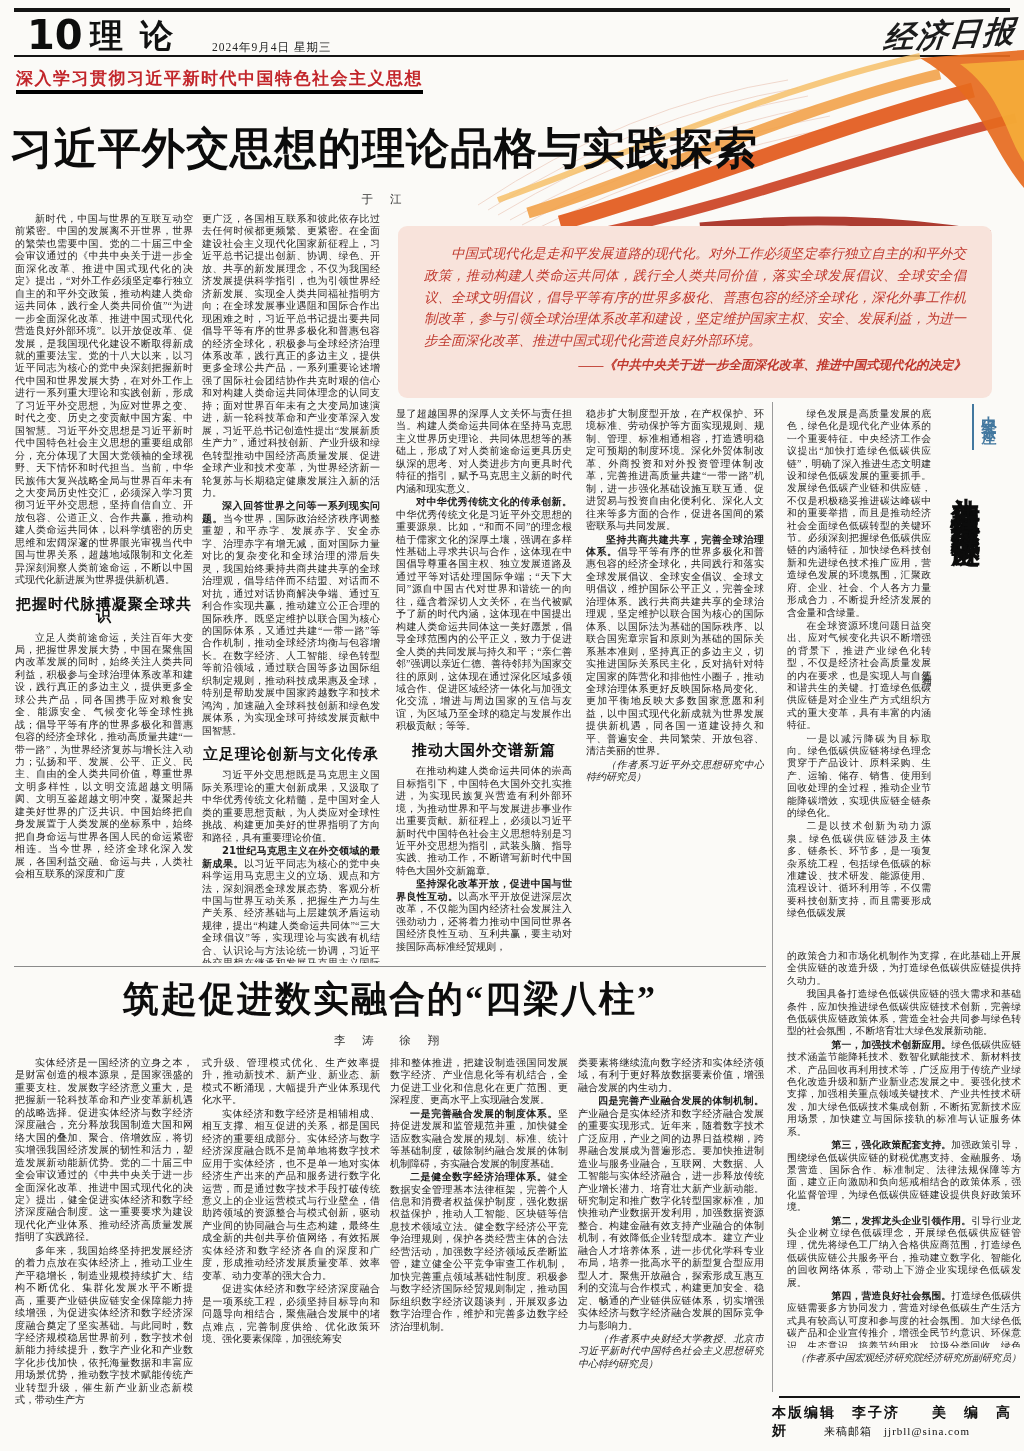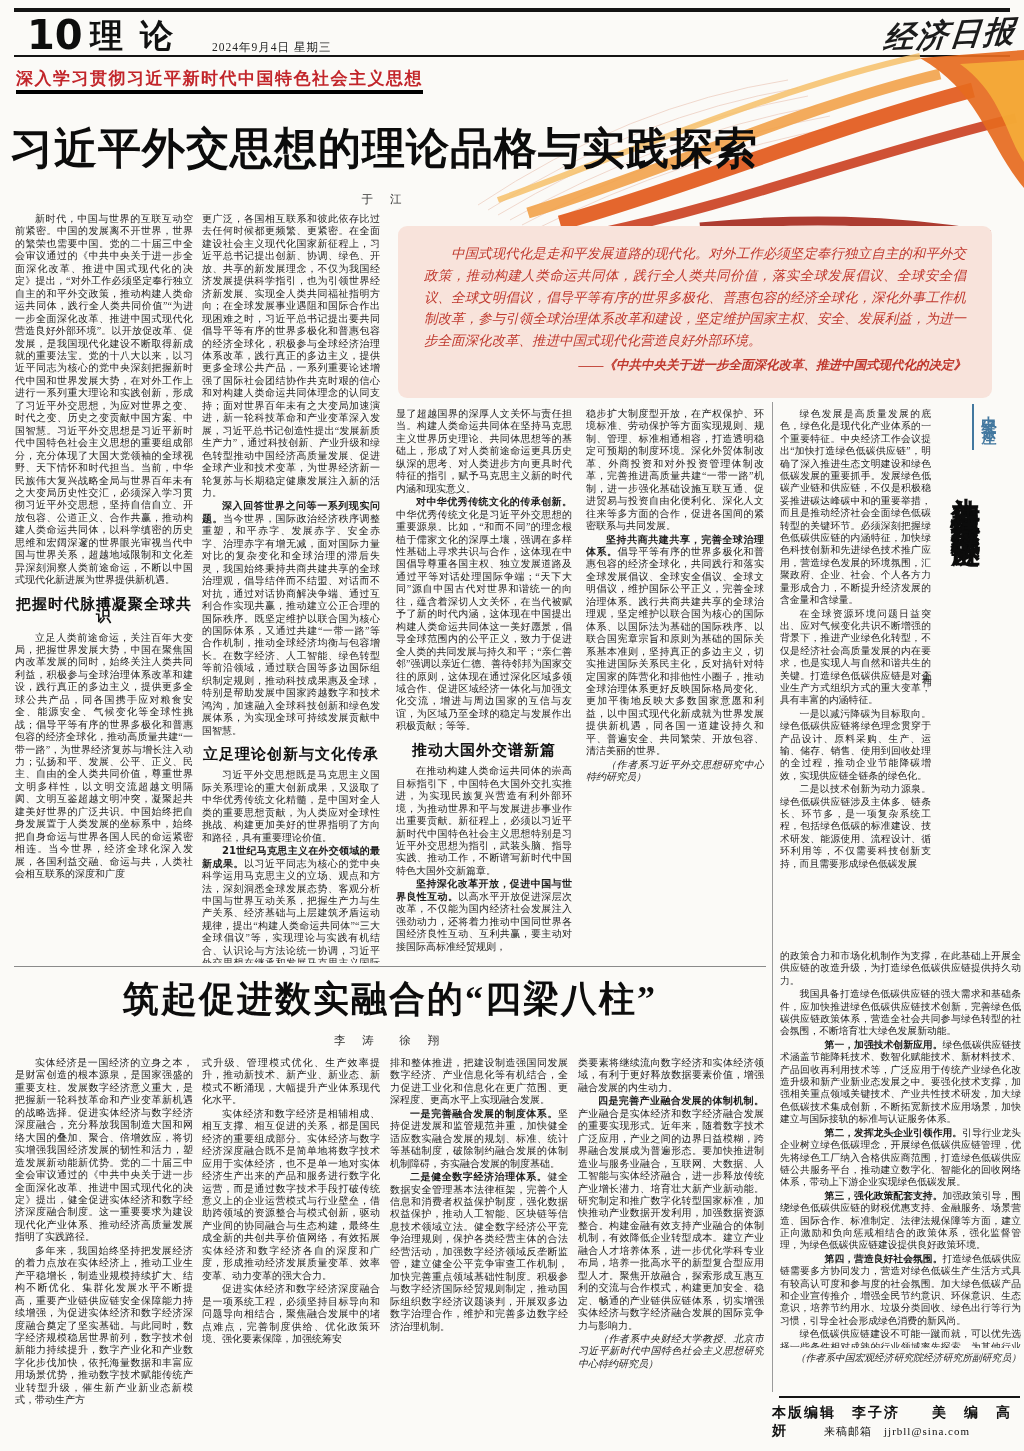--- a/index.html
+++ b/index.html
@@ -26,21 +26,21 @@
   .quotebox{background:#f8e3db;border-radius:9px;color:#bf382d;padding:17px 26px 0 26px;font-style:italic;}
   .quotebox .qt{font-size:13.5px;line-height:21.8px;text-indent:2em;text-align:justify;word-break:break-all;margin:0;}
   .quotebox .qs{font-size:12.5px;font-weight:700;text-align:right;margin-top:5px;}
   
   .bottomhead{font-weight:900;font-size:36px;letter-spacing:2px;text-align:center;color:#0d0d0d;}
   
   .vlabel{writing-mode:vertical-rl;font-family:"DejaVu Sans","Liberation Sans",sans-serif;font-weight:700;font-size:15px;line-height:19px;letter-spacing:4px;color:#43789f;border-left:2px solid #43789f;padding-left:5px;}
   .vhead{writing-mode:vertical-rl;font-family:"DejaVu Sans","Liberation Sans",sans-serif;font-weight:900;font-size:29px;letter-spacing:3px;color:#0c0c0c;}
   .vauthor{writing-mode:vertical-rl;font-size:9.5px;letter-spacing:3px;color:#333;}
   .sbcol{overflow:hidden;text-align:justify;word-break:break-all;font-size:9.8px;line-height:12.4px;color:#1e1e1e;}
-  .sbcol p{margin:0 0 1px 1px;text-indent:2em;}
+  .sbcol p{margin:0 0 1px 8px;text-indent:2em;}
   .sbcol p.cont{text-indent:0;}
   .sbnum{font-family:"DejaVu Sans","Liberation Sans",sans-serif;font-weight:700;padding-left:25px;}
   .editorline{font-weight:700;font-size:14px;letter-spacing:2px;text-align:left;color:#111;}
   .emailline{font-size:11px;letter-spacing:1px;text-align:center;color:#111;}
 </style>
 </head>
 <body>
 
 <div id="page">
 
@@ -140,22 +140,22 @@
     <p><span>绿色发展是高质量发展的底色，绿色化是现代化产业体系的一个重要特征。中央经济工作会议提出“加快打造绿色低碳供应链”，明确了深入推进生态文明建设和绿色低碳发展的重要抓手。发展绿色低碳产业链和供应链，不仅是积极稳妥推进碳达峰碳中和的重要举措，而且是推动经济社会全面绿色低碳转型的关键环节。必须深刻把握绿色低碳供应链的内涵特征，加快绿色科技创新和先进绿色技术推广应用，营造绿色发展的环境氛围，汇聚政府、企业、社会、个人各方力量形成合力，不断提升经济发展的含金量和含绿量。</span></p>
     <p><span>在全球资源环境问题日益突出、应对气候变化共识不断增强的背景下，推进产业绿色化转型，不仅是经济社会高质量发展的内在要求，也是实现人与自然和谐共生的关键。打造绿色低碳供应链是对企业生产方式组织方式的重大变革，具有丰富的内涵特征。</span></p>
     <p><span>一是以减污降碳为目标取向。绿色低碳供应链将绿色理念贯穿于产品设计、原料采购、生产、运输、储存、销售、使用到回收处理的全过程，推动企业节能降碳增效，实现供应链全链条的绿色化。</span></p>
     <p><span>二是以技术创新为动力源泉。绿色低碳供应链涉及主体多、链条长、环节多，是一项复杂系统工程，包括绿色低碳的标准建设、技术研发、能源使用、流程设计、循环利用等，不仅需要科技创新支持，而且需要形成绿色低碳发展</span></p>
   </div>
 
   <div class="abs sbcol" style="left:779px;top:950px;width:242px;height:398px;">
     <p class="cont"><span>的政策合力和市场化机制作为支撑，在此基础上开展全供应链的改造升级，为打造绿色低碳供应链提供持久动力。</span></p>
     <p><span>我国具备打造绿色低碳供应链的强大需求和基础条件，应加快推进绿色低碳供应链技术创新，完善绿色低碳供应链政策体系，营造全社会共同参与绿色转型的社会氛围，不断培育壮大绿色发展新动能。</span></p>
     <p><b class="sbnum">第一，加强技术创新应用。</b><span>绿色低碳供应链技术涵盖节能降耗技术、数智化赋能技术、新材料技术、产品回收再利用技术等，广泛应用于传统产业绿色化改造升级和新产业新业态发展之中。要强化技术支撑，加强相关重点领域关键技术、产业共性技术研发，加大绿色低碳技术集成创新，不断拓宽新技术应用场景，加快建立与国际接轨的标准与认证服务体系。</span></p>
+    <p><b class="sbnum">第三，强化政策配套支持。</b><span>加强政策引导，围绕绿色低碳供应链的财税优惠支持、金融服务、场景营造、国际合作、标准制定、法律法规保障等方面，建立正向激励和负向惩戒相结合的政策体系，强化监督管理，为绿色低碳供应链建设提供良好政策环境。</span></p>
     <p><b class="sbnum">第二，发挥龙头企业引领作用。</b><span>引导行业龙头企业树立绿色低碳理念，开展绿色低碳供应链管理，优先将绿色工厂纳入合格供应商范围，打造绿色低碳供应链公共服务平台，推动建立数字化、智能化的回收网络体系，带动上下游企业实现绿色低碳发展。</span></p>
-    <p><b class="sbnum">第三，强化政策配套支持。</b><span>加强政策引导，围绕绿色低碳供应链的财税优惠支持、金融服务、场景营造、国际合作、标准制定、法律法规保障等方面，建立正向激励和负向惩戒相结合的政策体系，强化监督管理，为绿色低碳供应链建设提供良好政策环境。</span></p>
     <p><b class="sbnum">第四，营造良好社会氛围。</b><span>打造绿色低碳供应链需要多方协同发力，营造对绿色低碳生产生活方式具有较高认可度和参与度的社会氛围。加大绿色低碳产品和企业宣传推介，增强全民节约意识、环保意识、生态意识，培养节约用水、垃圾分类回收、绿色出行等行为习惯，引导全社会形成绿色消费的新风尚。</span></p>
     <p><span>绿色低碳供应链建设不可能一蹴而就，可以优先选择一些条件相对成熟的行业领域率先探索，为其他行业积累可复制可推广的经验。可考虑选择汽车、电子电器、通信、机械、大型成套装备等制造业行业领域开展示范，按照产品全生命周期理念，建立绿色低碳标准体系，加强供应链上下游企业间的协同共建，打造一批行业标杆。</span></p>
   </div>
 
   <div class="abs sbcol footnote" style="left:779px;top:1352px;width:242px;height:16px;text-align:right;">（作者系中国宏观经济研究院经济研究所副研究员）</div>
 
   <div class="abs rule" style="left:779px;top:1396px;width:241px;height:2px;"></div>
   <div class="abs editorline" style="left:772px;top:1404px;width:250px;">本版编辑　李子济　　美　编　高　妍</div>
   <div class="abs emailline" style="left:772px;top:1424px;width:250px;">来稿邮箱　jjrbll@sina.com</div>
 

